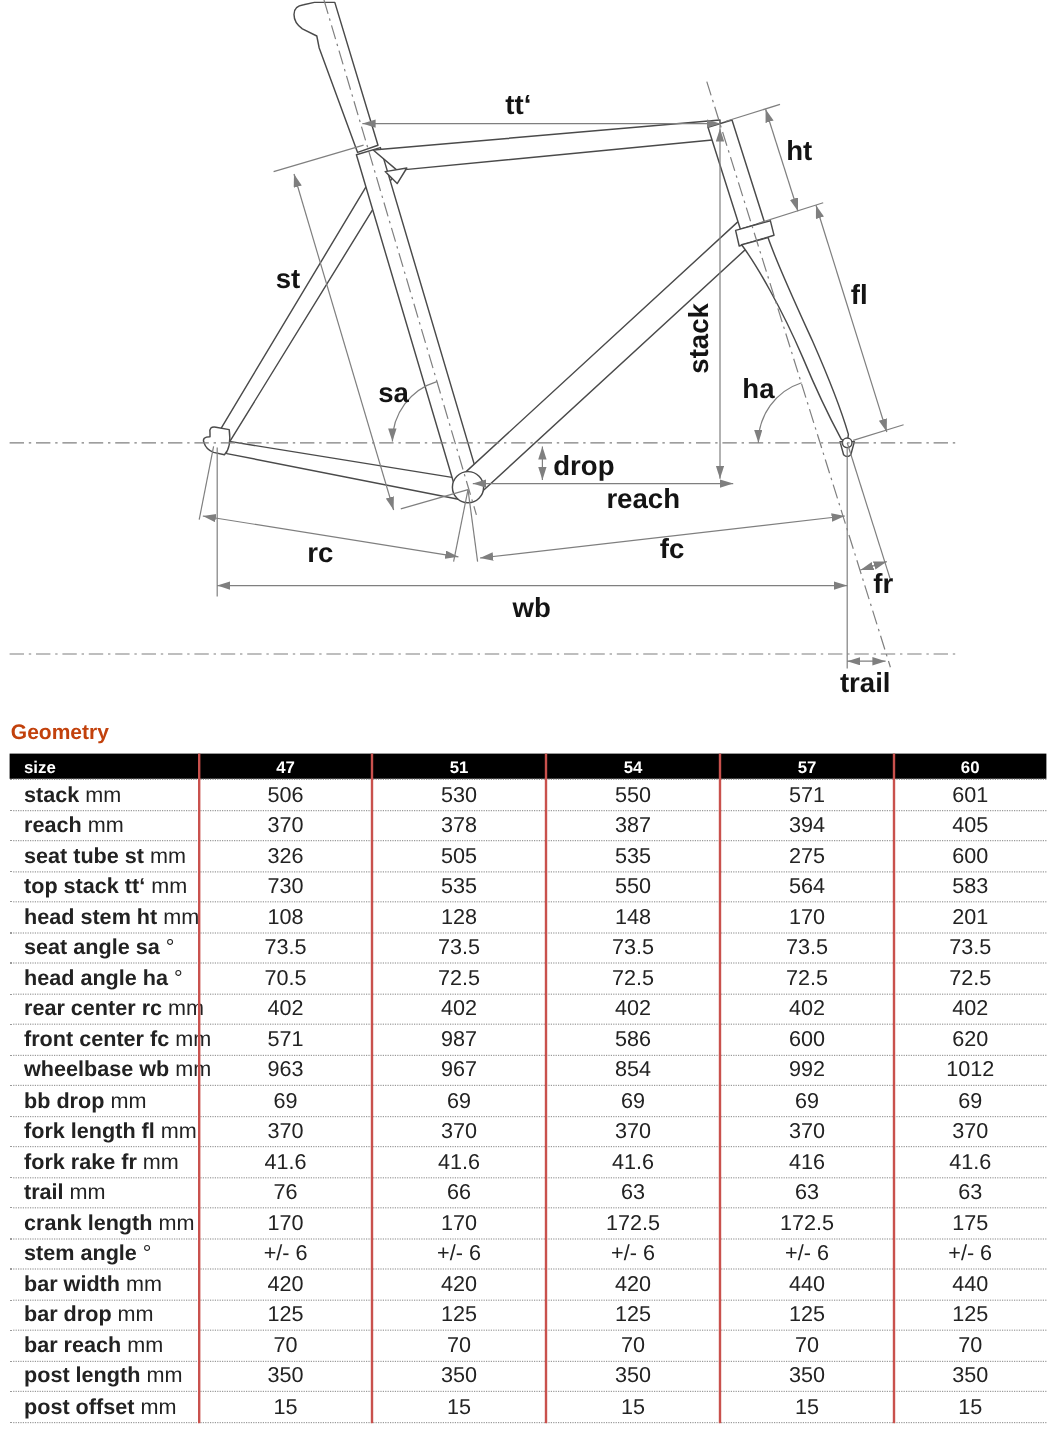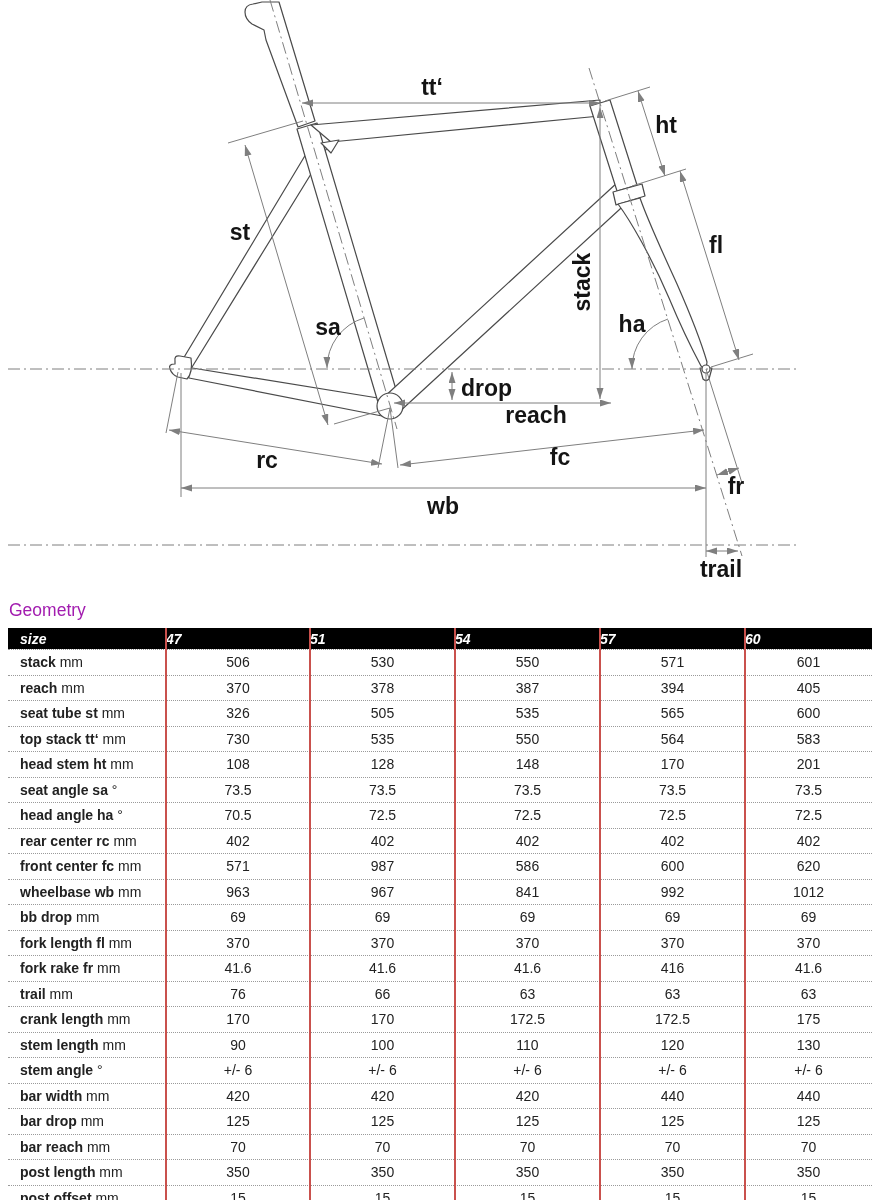--- a/index.html
+++ b/index.html
@@ -8,32 +8,32 @@
   .page{position:relative;width:880px;height:1117px;}
 
   
   #diagram{position:absolute;top:0;left:0;}
   .tube{fill:#fff;stroke:var(--frame,#4a4a4a);stroke-width:1.2;stroke-linejoin:round;}
   .cl{stroke:var(--dim,#8a8a8a);stroke-width:1;fill:none;stroke-dasharray:12 4 2 4;}
   .ext,.dim{stroke:var(--dim,#7f7f7f);stroke-width:1;fill:none;}
   .dlabel{font:700 23px "Liberation Sans",sans-serif;fill:var(--label,#141414);}
 
   
-  .heading{position:absolute;left:9px;top:600px;font-size:17.5px;font-weight:400;color:#a21caf;}
+  .heading{position:absolute;left:9px;top:600px;font-size:17.5px;font-weight:700;color:#c2410c;}
 
   
   .geo-table{position:absolute;left:8px;top:628px;width:864px;}
   .thead{display:grid;grid-template-columns:158px 144px 145px 145px 145px 127px;
          background:var(--hbg,#000);color:var(--htx,#fff);height:21px;align-items:center;
-         font-size:14px;font-weight:700;font-style:italic;}
+         font-size:14px;font-weight:700;}
   .thead .size-label{padding-left:12px;}
-  .thead .col-h{text-align:left;}
+  .thead .col-h{text-align:center;}
   .tbody{border-top:1px dotted #9a9a9a;}
   .trow{display:grid;grid-template-columns:158px 144px 145px 145px 145px 127px;
-        height:24.5px;align-items:center;border-bottom:1px dotted #9a9a9a;font-size:14px;}
+        height:24.5px;align-items:center;border-bottom:1px dotted #9a9a9a;font-size:18px;}
   .rlabel{padding-left:12px;white-space:nowrap;}
   .rlabel b{font-weight:700;}
   .val{text-align:center;}
   .vline{position:absolute;top:0;bottom:0;width:2px;background:var(--red,#c9514d);}
 </style>
 </head>
 <body>
 
 <div class="page">
 
@@ -153,21 +153,21 @@
           <span class="val">378</span>
           <span class="val">387</span>
           <span class="val">394</span>
           <span class="val">405</span>
         </div>
         <div class="trow">
     <span class="rlabel"><b>seat tube st</b><span class="unit">&nbsp;mm</span></span>
   <span class="val">326</span>
           <span class="val">505</span>
           <span class="val">535</span>
-          <span class="val">565</span>
+          <span class="val">275</span>
           <span class="val">600</span>
         </div>
         <div class="trow">
     <span class="rlabel"><b>top stack tt‘</b><span class="unit">&nbsp;mm</span></span>
   <span class="val">730</span>
           <span class="val">535</span>
           <span class="val">550</span>
           <span class="val">564</span>
           <span class="val">583</span>
         </div>
@@ -208,21 +208,21 @@
   <span class="val">571</span>
           <span class="val">987</span>
           <span class="val">586</span>
           <span class="val">600</span>
           <span class="val">620</span>
         </div>
         <div class="trow">
     <span class="rlabel"><b>wheelbase wb</b><span class="unit">&nbsp;mm</span></span>
   <span class="val">963</span>
           <span class="val">967</span>
-          <span class="val">841</span>
+          <span class="val">854</span>
           <span class="val">992</span>
           <span class="val">1012</span>
         </div>
         <div class="trow">
     <span class="rlabel"><b>bb drop</b><span class="unit">&nbsp;mm</span></span>
   <span class="val">69</span>
           <span class="val">69</span>
           <span class="val">69</span>
           <span class="val">69</span>
           <span class="val">69</span>
@@ -253,28 +253,20 @@
         </div>
         <div class="trow">
     <span class="rlabel"><b>crank length</b><span class="unit">&nbsp;mm</span></span>
   <span class="val">170</span>
           <span class="val">170</span>
           <span class="val">172.5</span>
           <span class="val">172.5</span>
           <span class="val">175</span>
         </div>
         <div class="trow">
-    <span class="rlabel"><b>stem length</b><span class="unit">&nbsp;mm</span></span>
-  <span class="val">90</span>
-          <span class="val">100</span>
-          <span class="val">110</span>
-          <span class="val">120</span>
-          <span class="val">130</span>
-        </div>
-        <div class="trow">
     <span class="rlabel"><b>stem angle</b><span class="unit">&nbsp;°</span></span>
   <span class="val">+/- 6</span>
           <span class="val">+/- 6</span>
           <span class="val">+/- 6</span>
           <span class="val">+/- 6</span>
           <span class="val">+/- 6</span>
         </div>
         <div class="trow">
     <span class="rlabel"><b>bar width</b><span class="unit">&nbsp;mm</span></span>
   <span class="val">420</span>

